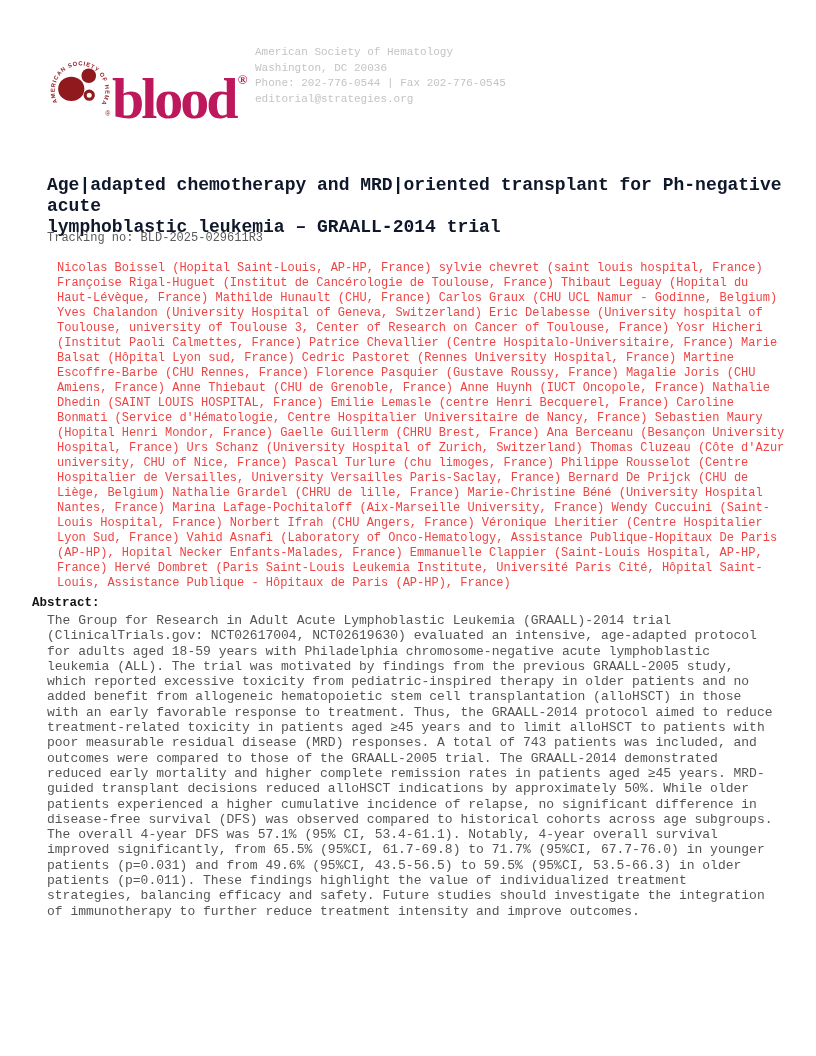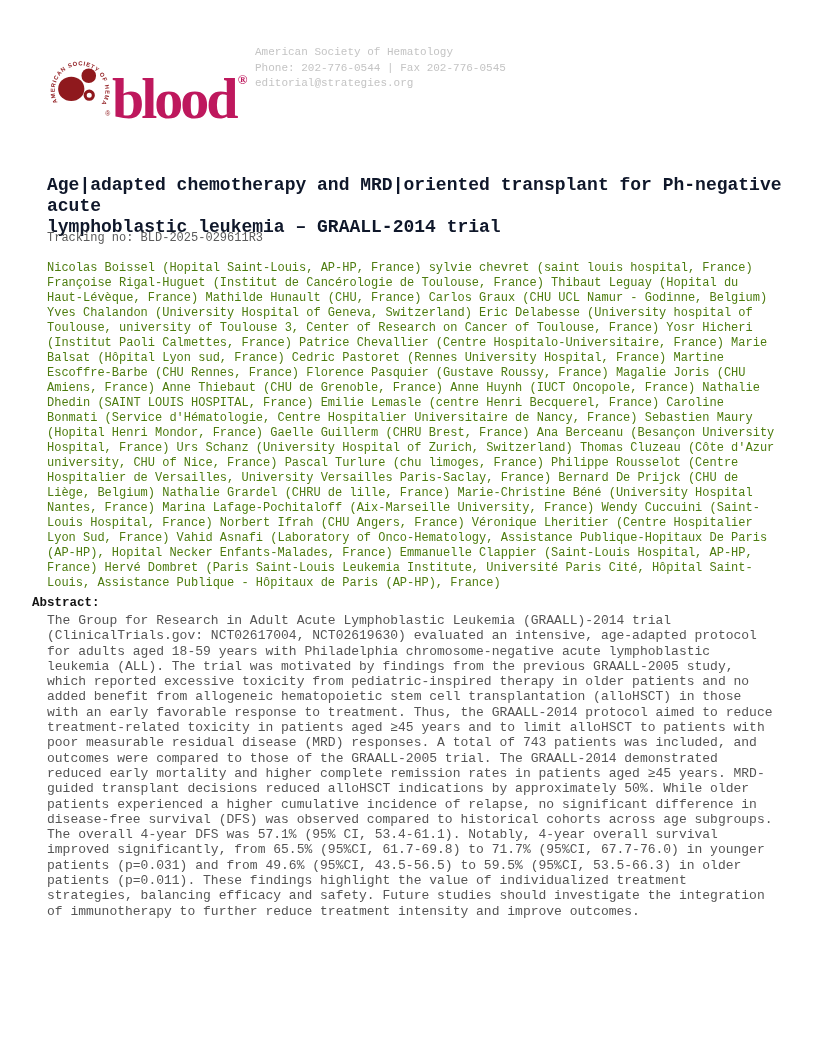--- a/index.html
+++ b/index.html
@@ -62,26 +62,26 @@
   }
   .tracking {
     position: absolute;
     left: 47px;
     top: 231px;
     font-size: 12px;
     color: #5a5a5a;
   }
   .authors {
     position: absolute;
-    left: 47px;
+    left: 57px;
     top: 261px;
     width: 730px;
     font-size: 12px;
     line-height: 15px;
-    color: #4d7c0f;
+    color: #ef4444;
   }
   .abstract-label {
     position: absolute;
     left: 32px;
     top: 596px;
     font-size: 12.5px;
     font-weight: bold;
     color: #141414;
   }
   .abstract-text {
@@ -121,20 +121,21 @@
       <circle cx="45" cy="26.5" r="7.5" fill="#8f191d"></circle>
       <circle cx="45.5" cy="46.5" r="4.2" fill="none" stroke="#8f191d" stroke-width="3.2"></circle>
       <text x="62" y="68" font-size="7" fill="#8f191d" font-family="Liberation Sans, sans-serif">®</text>
     </svg>
   </div>
 
   <div class="wordmark"><span>blood</span><span class="reg">®</span></div>
 
   <div class="address">
     <div>American Society of Hematology</div>
+    <div>Washington, DC 20036</div>
     <div>Phone: 202-776-0544 | Fax 202-776-0545</div>
     <div>editorial@strategies.org</div>
   </div>
 
   <h1 class="title">Age|adapted chemotherapy and MRD|oriented transplant for Ph-negative acute
 lymphoblastic leukemia – GRAALL-2014 trial</h1>
 
   <div class="tracking">Tracking no: BLD-2025-029611R3</div>
 
   <p class="authors">Nicolas Boissel (Hopital Saint-Louis, AP-HP, France) sylvie chevret (saint louis hospital, France) Françoise Rigal-Huguet (Institut de Cancérologie de Toulouse, France) Thibaut Leguay (Hopital du Haut-Lévèque, France) Mathilde Hunault (CHU, France) Carlos Graux (CHU UCL Namur - Godinne, Belgium) Yves Chalandon (University Hospital of Geneva, Switzerland) Eric Delabesse (University hospital of Toulouse, university of Toulouse 3, Center of Research on Cancer of Toulouse, France) Yosr Hicheri (Institut Paoli Calmettes, France) Patrice Chevallier (Centre Hospitalo-Universitaire, France) Marie Balsat (Hôpital Lyon sud, France) Cedric Pastoret (Rennes University Hospital, France) Martine Escoffre-Barbe (CHU Rennes, France) Florence Pasquier (Gustave Roussy, France) Magalie Joris (CHU Amiens, France) Anne Thiebaut (CHU de Grenoble, France) Anne Huynh (IUCT Oncopole, France) Nathalie Dhedin (SAINT LOUIS HOSPITAL, France) Emilie Lemasle (centre Henri Becquerel, France) Caroline Bonmati (Service d'Hématologie, Centre Hospitalier Universitaire de Nancy, France) Sebastien Maury (Hopital Henri Mondor, France) Gaelle Guillerm (CHRU Brest, France) Ana Berceanu (Besançon University Hospital, France) Urs Schanz (University Hospital of Zurich, Switzerland) Thomas Cluzeau (Côte d'Azur university, CHU of Nice, France) Pascal Turlure (chu limoges, France) Philippe Rousselot (Centre Hospitalier de Versailles, University Versailles Paris-Saclay, France) Bernard De Prijck (CHU de Liège, Belgium) Nathalie Grardel (CHRU de lille, France) Marie-Christine Béné (University Hospital Nantes, France) Marina Lafage-Pochitaloff (Aix-Marseille University, France) Wendy Cuccuini (Saint-Louis Hospital, France) Norbert Ifrah (CHU Angers, France) Véronique Lheritier (Centre Hospitalier Lyon Sud, France) Vahid Asnafi (Laboratory of Onco-Hematology, Assistance Publique-Hopitaux De Paris (AP-HP), Hopital Necker Enfants-Malades, France) Emmanuelle Clappier (Saint-Louis Hospital, AP-HP, France) Hervé Dombret (Paris Saint-Louis Leukemia Institute, Université Paris Cité, Hôpital Saint-Louis, Assistance Publique - Hôpitaux de Paris (AP-HP), France)</p>

